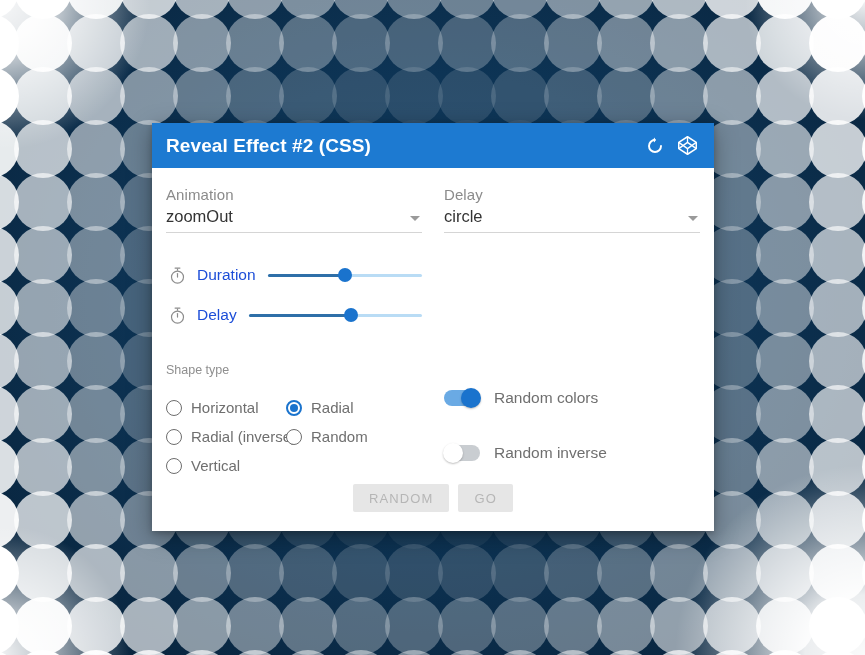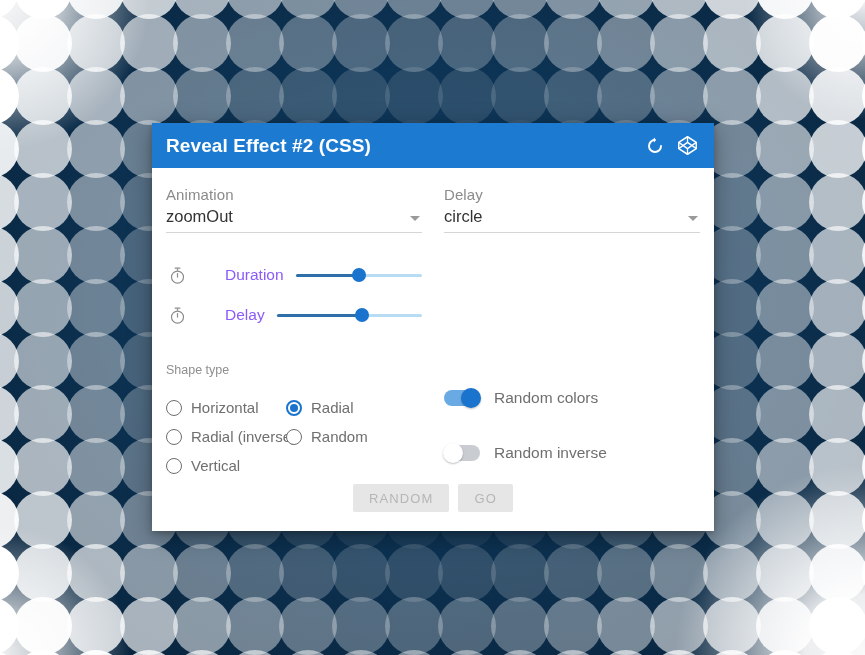--- a/index.html
+++ b/index.html
@@ -143,24 +143,23 @@
     width: 22px;
     height: 22px;
     flex: 0 0 22px;
     display: flex;
     align-items: center;
     justify-content: center;
     margin-right: 9px;
   }
   .slider-label {
     font-size: 15.5px;
-    color: #8b5cf6;
+    color: #1d4ed8;
     white-space: nowrap;
     margin-right: 12px;
-    margin-left: 28px;
   }
   .slider-track-wrap {
     flex: 1 1 auto;
     position: relative;
     height: 18px;
     display: flex;
     align-items: center;
     cursor: pointer;
   }
   .track-base {

